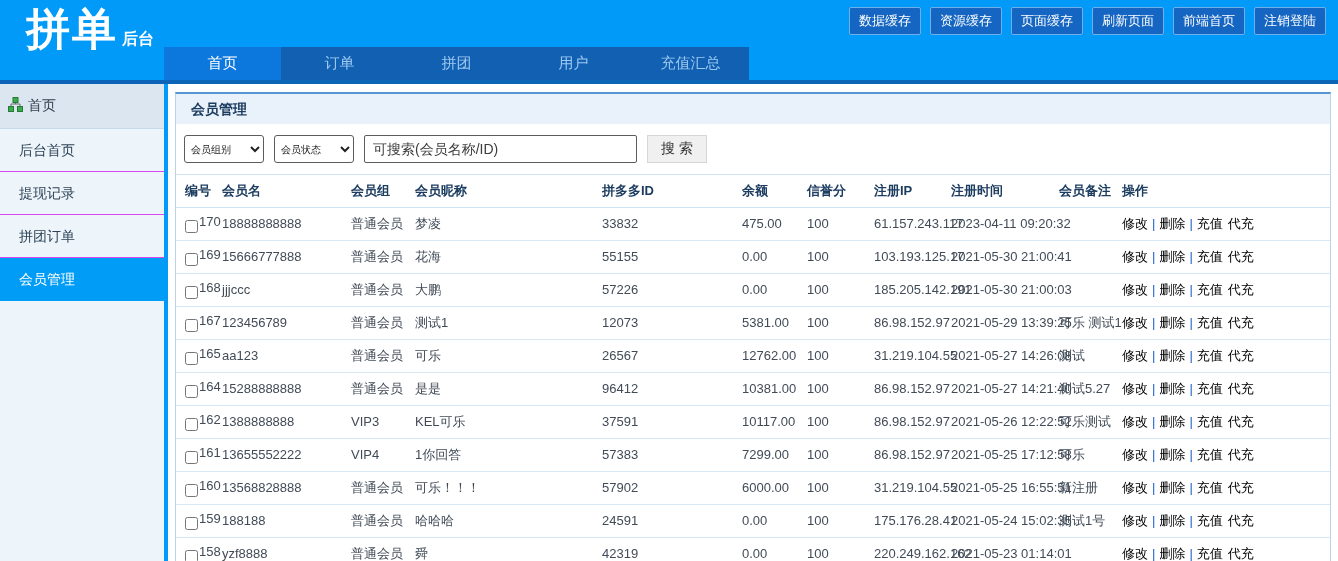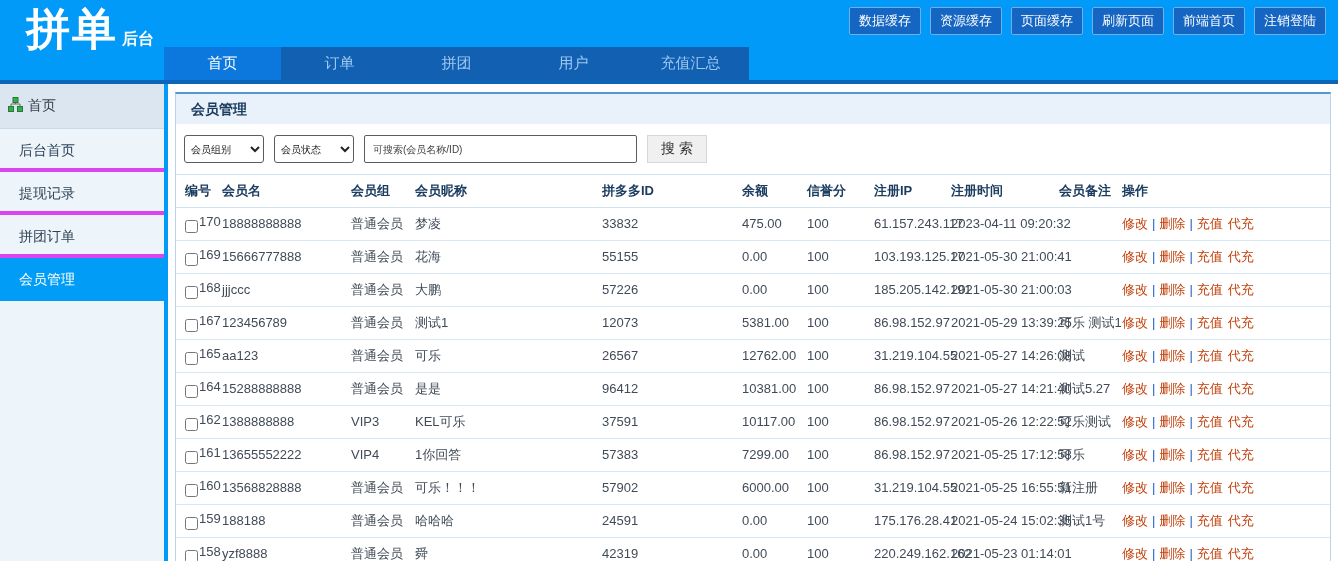--- a/index.html
+++ b/index.html
@@ -21,49 +21,49 @@
     display: flex; align-items: center; justify-content: center; cursor: pointer; }
   .navtab.active { background: #0c78dd; color: #fff; }
 
   
   .page-body { display: flex; height: 477px; }
   .sidebar { width: 164px; background: #edf4fa; flex: none; }
   .side-head { height: 45px; background: #dbe6f0; border-bottom: 1px solid #c7dae9;
     display: flex; align-items: center; padding-left: 8px; font-size: 14px; color: #333f4c; }
   .side-head .txt { margin-left: 5px; }
   .side-item { height: 43px; line-height: 42px; padding-left: 19px; font-size: 14px;
-    color: #2e4357; border-bottom: 4px solid #d946ef; cursor: pointer; background: #edf4fa; }
+    color: #2e4357; border-bottom: 1px solid #d946ef; cursor: pointer; background: #edf4fa; }
   .side-item.active { background: #019cf6; color: #fff; border-bottom-color: #019cf6; }
   .content { flex: 1; background: #fff; border-left: 4px solid #019af8; padding: 8px 7px; }
 
   
   .panel { border: 1px solid #b9d3e8; border-top: 2px solid #5596d3; }
   .panel-title { height: 30px; line-height: 30px; background: #e9f2fb; padding-left: 15px;
     font-size: 14px; font-weight: bold; color: #1c3d60; }
   .filter-bar { padding: 11px 8px; background: #fff; border-bottom: 1px solid #cfe4f3;
     display: flex; align-items: center; gap: 10px; }
   .filter-bar select { height: 28px; width: 80px; border: 1px solid #5c5c5c; border-radius: 3px;
     font-size: 10px; color: #222; background: #fff; padding: 0 2px; font-family: inherit; }
   .filter-bar input { height: 28px; width: 273px; border: 1px solid #5c5c5c; border-radius: 2px;
-    font-size: 10px; padding: 0 8px; color: #222; font-family: inherit; }
+    font-size: 14px; padding: 0 8px; color: #222; font-family: inherit; }
   .filter-bar input::placeholder { color: #3d3d3d; opacity: 1; }
   .search-btn { height: 28px; padding: 0 13px; background: #f0f0f0; border: 1px solid #d6d6d6;
     font-size: 14px; color: #333; cursor: pointer; font-family: inherit; white-space: pre; }
 
   
   table { width: 100%; border-collapse: collapse; table-layout: fixed; font-size: 13px; }
   th, td { text-align: left; white-space: nowrap; overflow: visible; padding: 0; }
   thead th { height: 32px; font-weight: bold; color: #1c3d60; font-size: 13px;
     border-bottom: 1px solid #cfe4f3; }
   tbody td { height: 33px; color: #414b57; border-bottom: 1px solid #d7e8f5; }
   th:first-child, td:first-child { padding-left: 9px; }
   .num-cell { display: flex; align-items: flex-start; }
   .num-cell input { width: 13px; height: 13px; margin: 6px 1px 0 0; }
   .num-cell .rownum { font-size: 13px; color: #414b57; }
-  .ops a { color: #c2410c; text-decoration: none; cursor: pointer; text-align: right; }
+  .ops a { color: #000000; text-decoration: none; cursor: pointer; text-align: right; }
   .ops .sep { color: #2162c8; margin: 0 4px; }
   .ops .gap { display: inline-block; width: 5px; }
 </style>
 </head>
 <body>
 
 <div class="topbar">
   <div class="logo">
     <span class="logo-main">拼单</span><span class="logo-sub">后台</span>
   </div>

